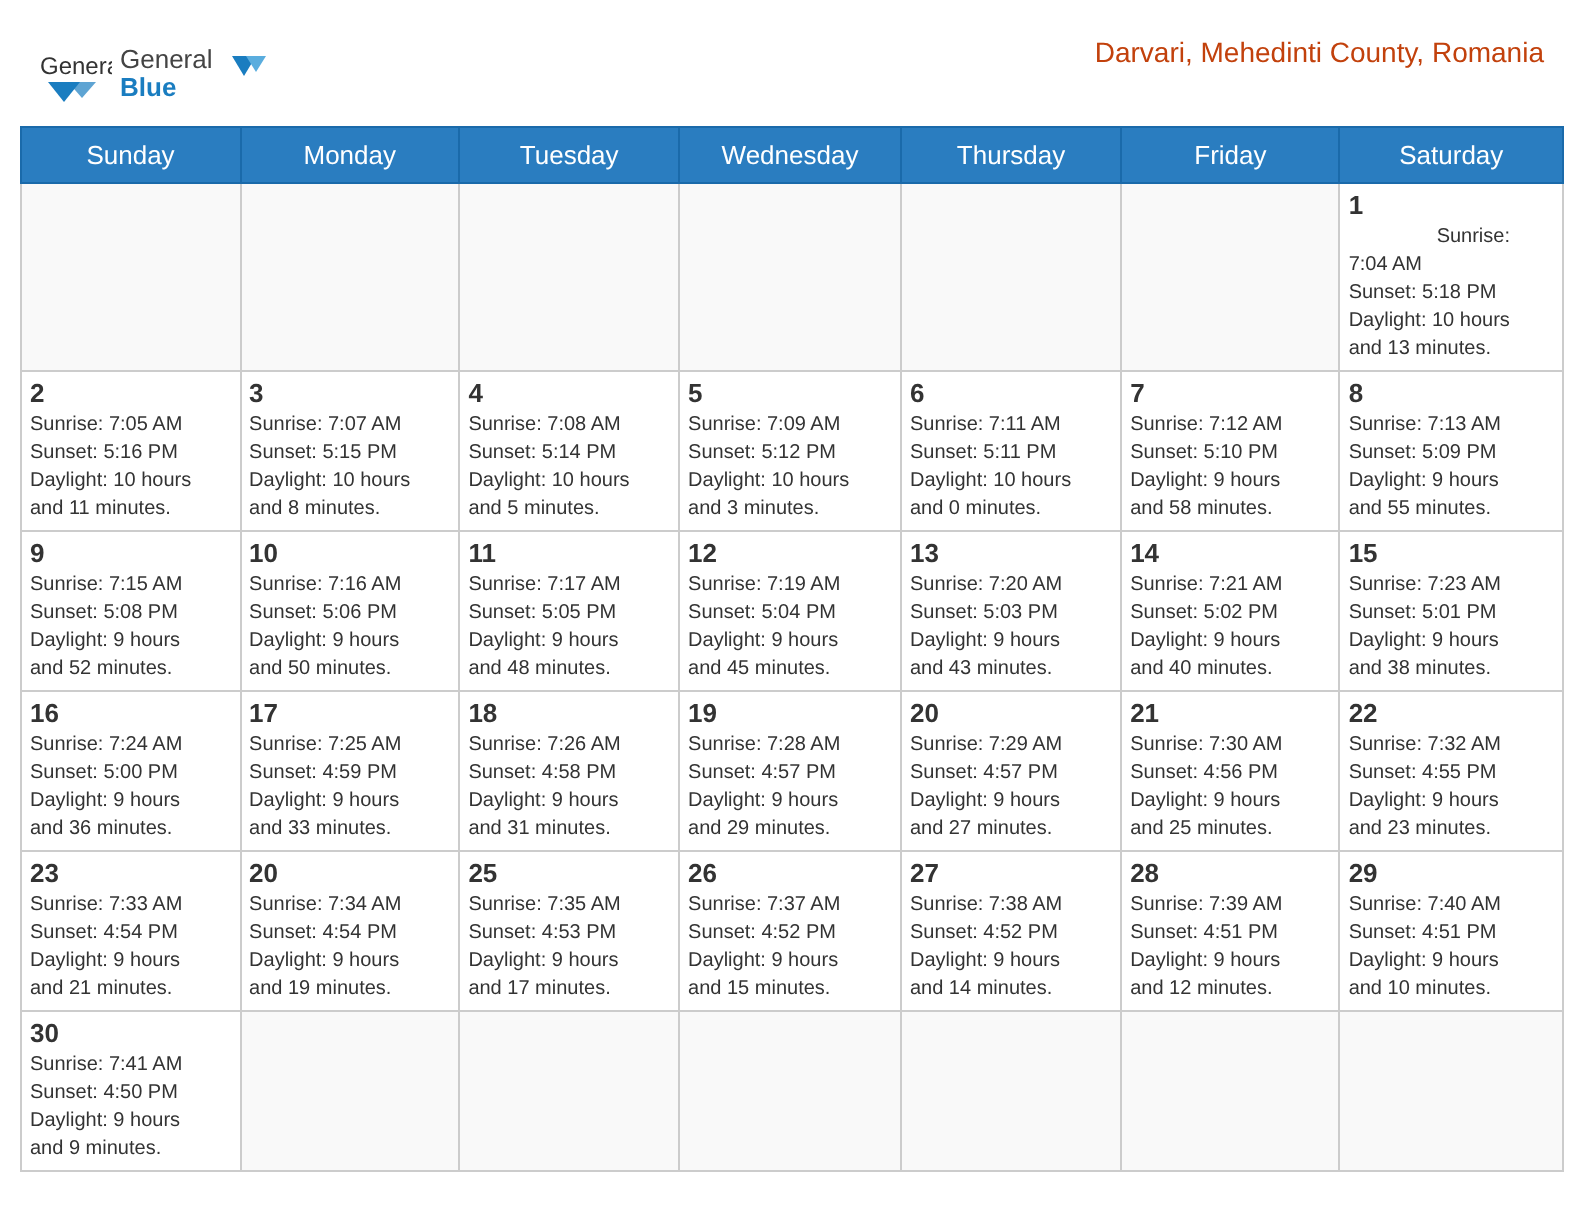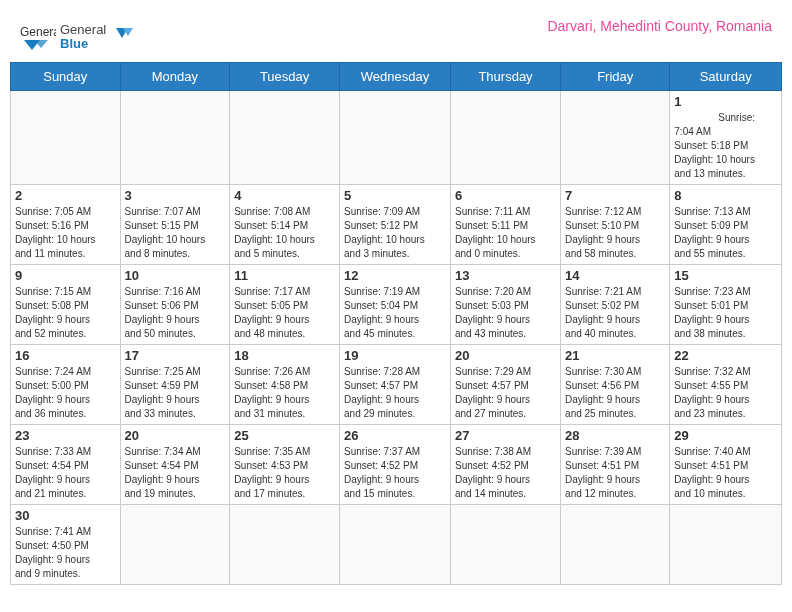--- a/index.html
+++ b/index.html
@@ -33,21 +33,21 @@
     .title-area {
       text-align: right;
     }
     .month-title {
       font-size: 32px;
       color: #333;
       font-weight: normal;
     }
     .subtitle {
       font-size: 14px;
-      color: #ec4899;
+      color: #c2410c;
     }
     .calendar {
       width: 100%;
       border-collapse: collapse;
       border: 1px solid #ccc;
     }
     .calendar th {
       background: #2a7dc0;
       color: #ffffff;
       font-size: 13px;

